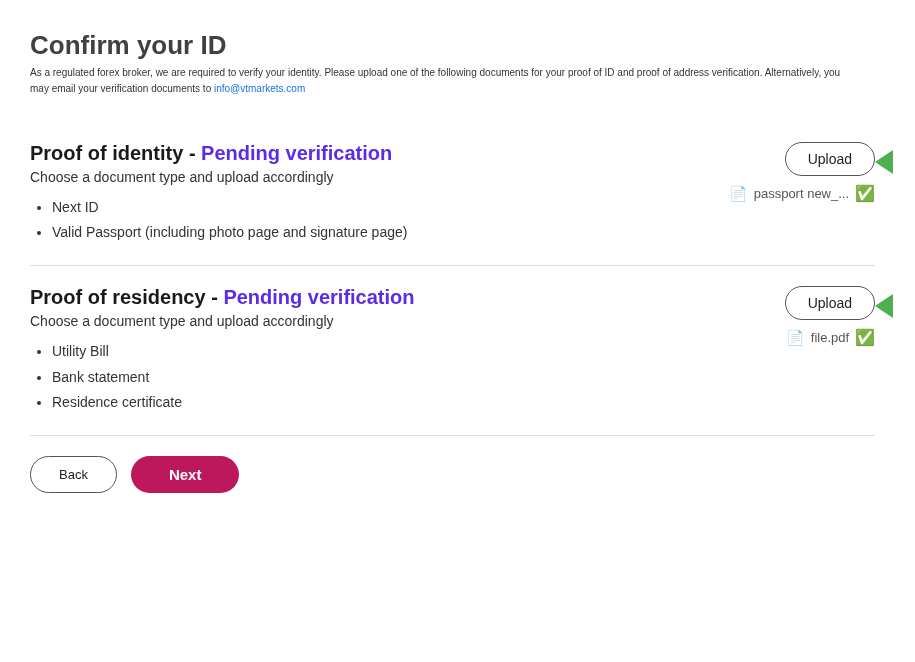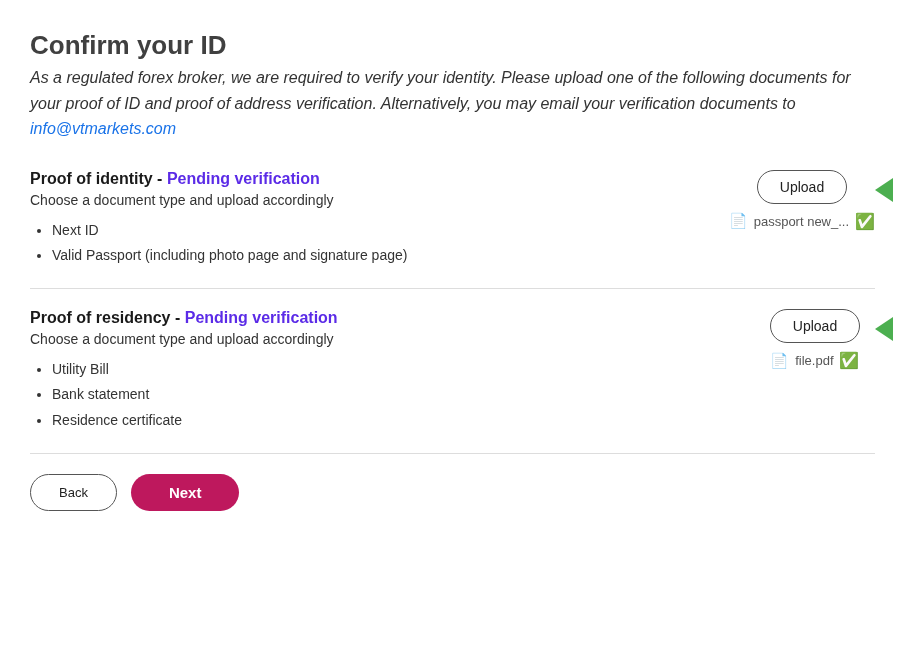--- a/index.html
+++ b/index.html
@@ -11,49 +11,48 @@
       min-height: 662px;
       padding: 30px 40px 30px 30px;
     }
     h1 {
       font-size: 26px;
       font-weight: 700;
       margin-bottom: 4px;
       color: #404040;
     }
     .intro-text {
-      font-size: 16px;
+      font-size: 10px;
       line-height: 1.6;
       color: #333;
-      margin-bottom: 28px;
+      margin-bottom: 45px;
       max-width: 830px;
-      font-style: italic;
     }
     .intro-text a {
       color: #1a73e8;
       text-decoration: none;
     }
     .section {
       border-bottom: 1px solid #ddd;
       padding-bottom: 20px;
       margin-bottom: 20px;
       position: relative;
     }
     .section-left {
       flex: 1;
     }
     .section-right {
       display: flex;
       flex-direction: column;
-      align-items: center;
+      align-items: flex-end;
       gap: 8px;
       min-width: 120px;
     }
     .section-title {
-      font-size: 16px;
+      font-size: 20px;
       font-weight: 700;
       color: #1a1a1a;
       margin-bottom: 4px;
     }
     .section-title .pending {
       color: #5b2be7;
       font-weight: 700;
     }
     .section-subtitle {
       font-size: 14px;

